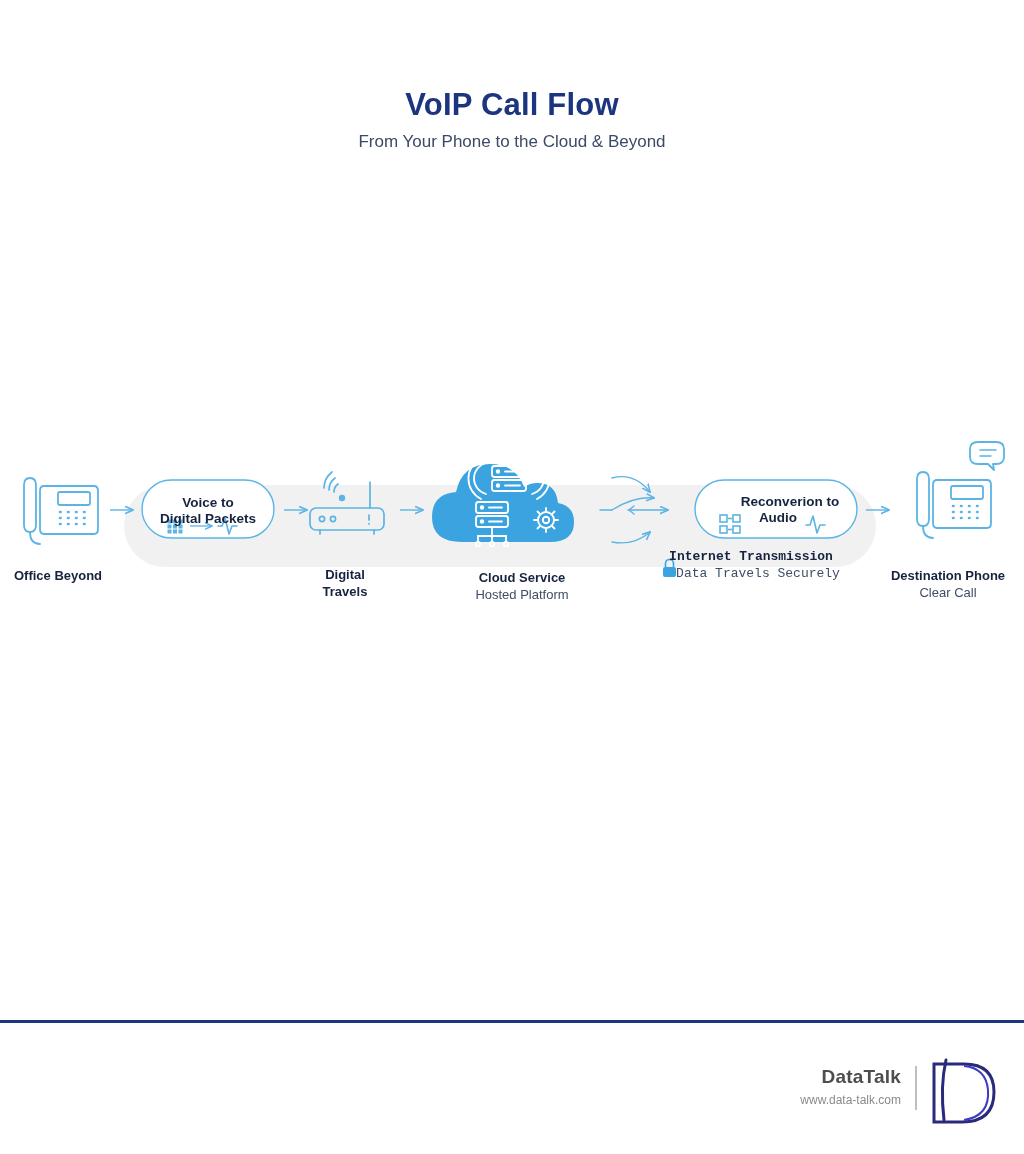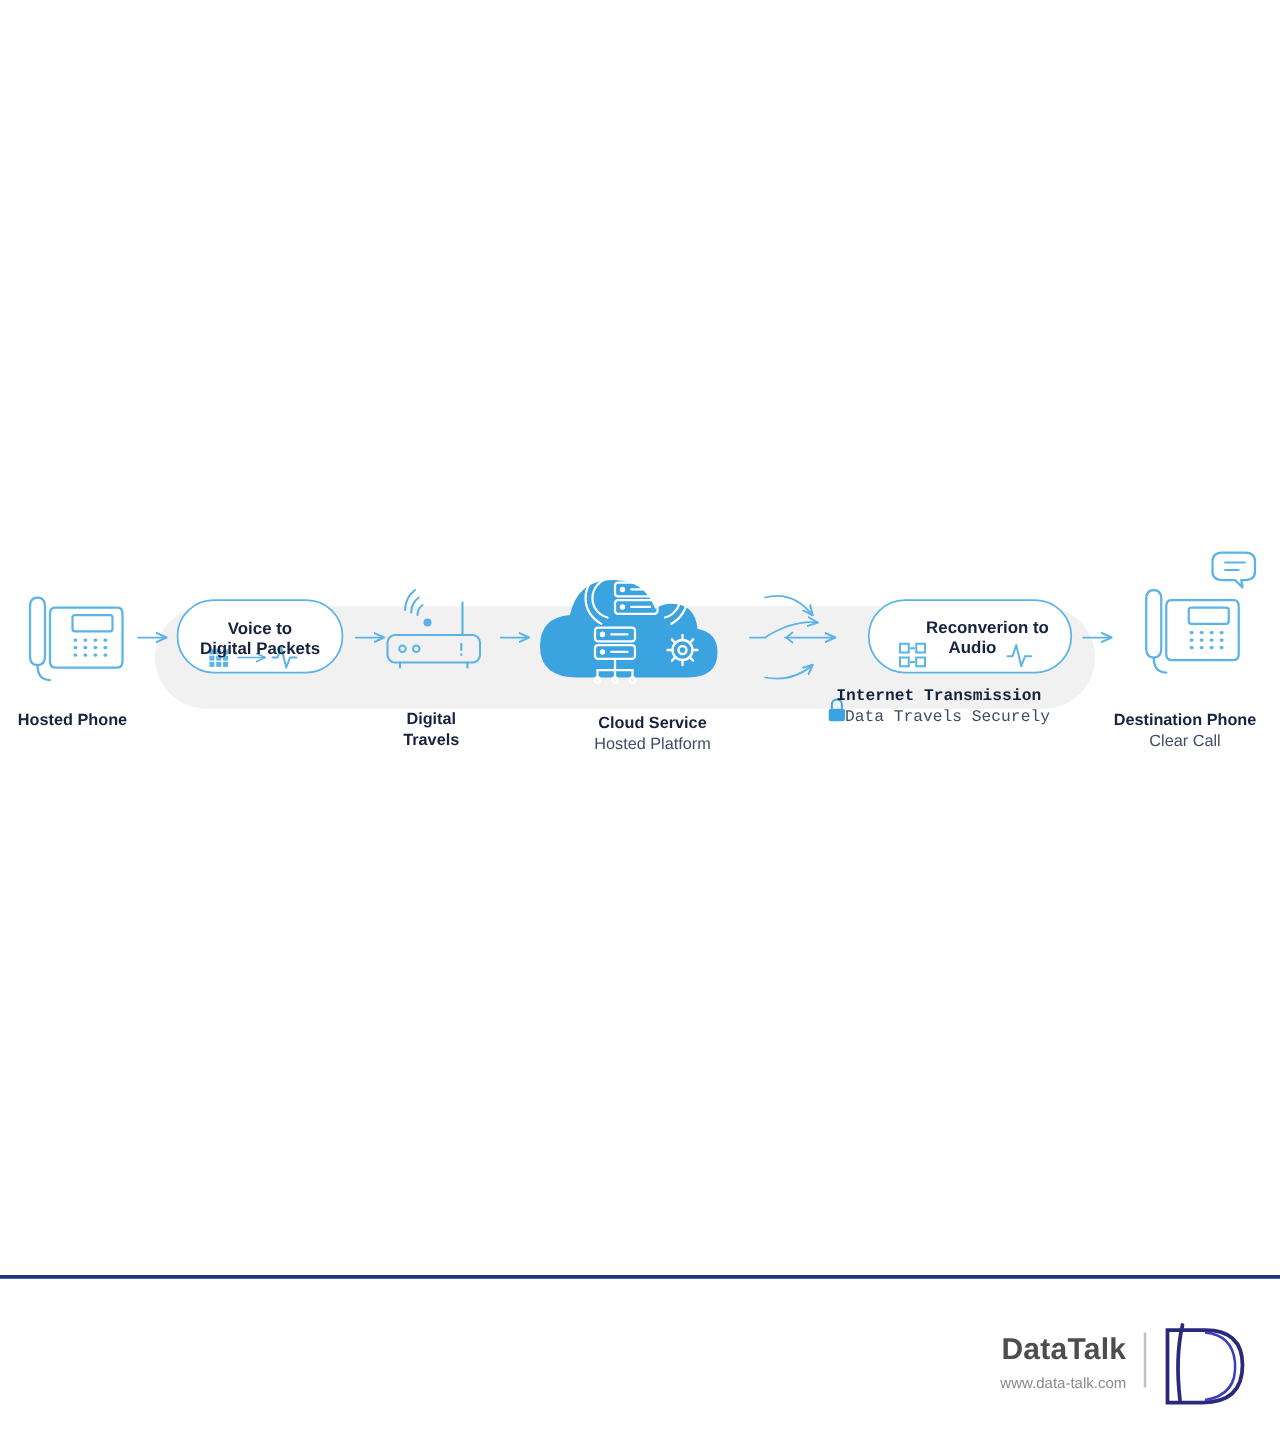--- a/index.html
+++ b/index.html
@@ -80,21 +80,21 @@
     width: 1024px;
     height: 80px;
   }
   .brand-text {
     position: absolute;
     right: 123px;
     top: 8px;
     text-align: right;
   }
   .brand-name {
-    font-size: 24px;
+    font-size: 19px;
     font-weight: bold;
     color: #4d4d4d;
     letter-spacing: 0.2px;
   }
   .brand-url {
     margin-top: 5px;
     font-size: 12px;
     color: #8a8a8a;
   }
   .brand-logo {
@@ -108,20 +108,22 @@
     top: 8px;
     width: 2px;
     height: 44px;
     background: #bfbfbf;
   }
 </style>
 </head>
 <body>
 
 <div class="title-block">
+  <div class="main-title">VoIP Call Flow</div>
+  <div class="subtitle">From Your Phone to the Cloud &amp; Beyond</div>
 </div>
 
 <div class="flow">
   <svg width="1024" height="200" viewBox="0 0 1024 200" xmlns="http://www.w3.org/2000/svg">
     <defs>
       <marker id="arrowBlue" markerWidth="7" markerHeight="7" refX="5.6" refY="3" orient="auto">
         <path d="M0,0.4 L5.8,3 L0,5.6" fill="none" stroke="#5bb4e5" stroke-width="1.1" stroke-linecap="round" stroke-linejoin="round"></path>
       </marker>
     </defs>
 
@@ -314,21 +316,21 @@
 
     <g>
       <rect x="663" y="137" width="13" height="10" rx="2" fill="#3aa3e0"></rect>
       <path d="M665.5,137 l0,-3.5 a4,4 0 0 1 8,0 l0,3.5" fill="none" stroke="#3aa3e0" stroke-width="1.6"></path>
     </g>
   </svg>
 </div>
 
 <div class="node-label" style="left:0px; top:1000px; width:0;"></div>
 
-<div class="node-label" style="left:0px; top:568px; width:116px;">Hosted Phone</div>
+<div class="node-label" style="left:0px; top:568px; width:116px;">Office Beyond</div>
 
 <div class="node-label" style="left:280px; top:567px; width:130px;">
   <div>Digital</div>
   <div>Travels</div>
 </div>
 
 <div class="node-label" style="left:452px; top:570px; width:140px;">
   <div>Cloud Service</div>
   <div class="node-sublabel">Hosted Platform</div>
 </div>

